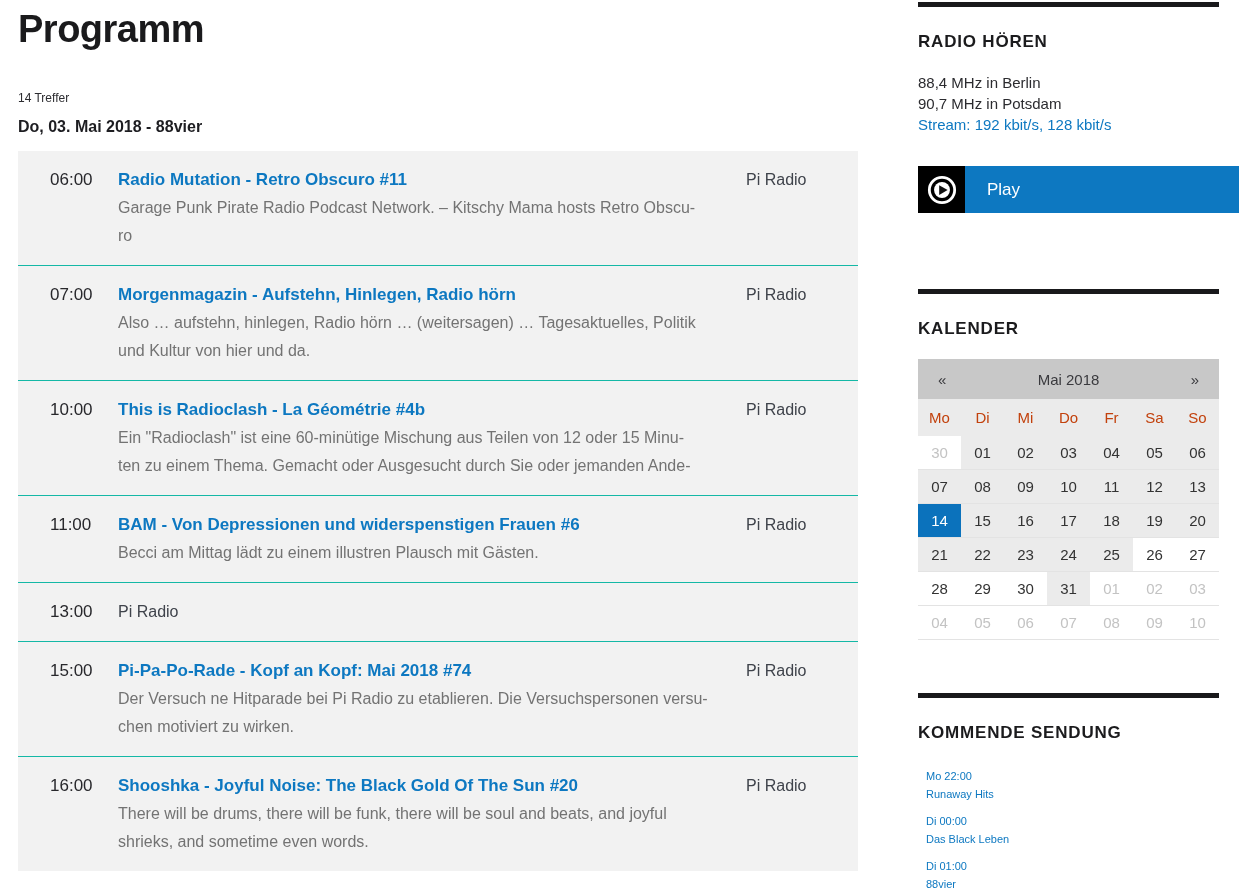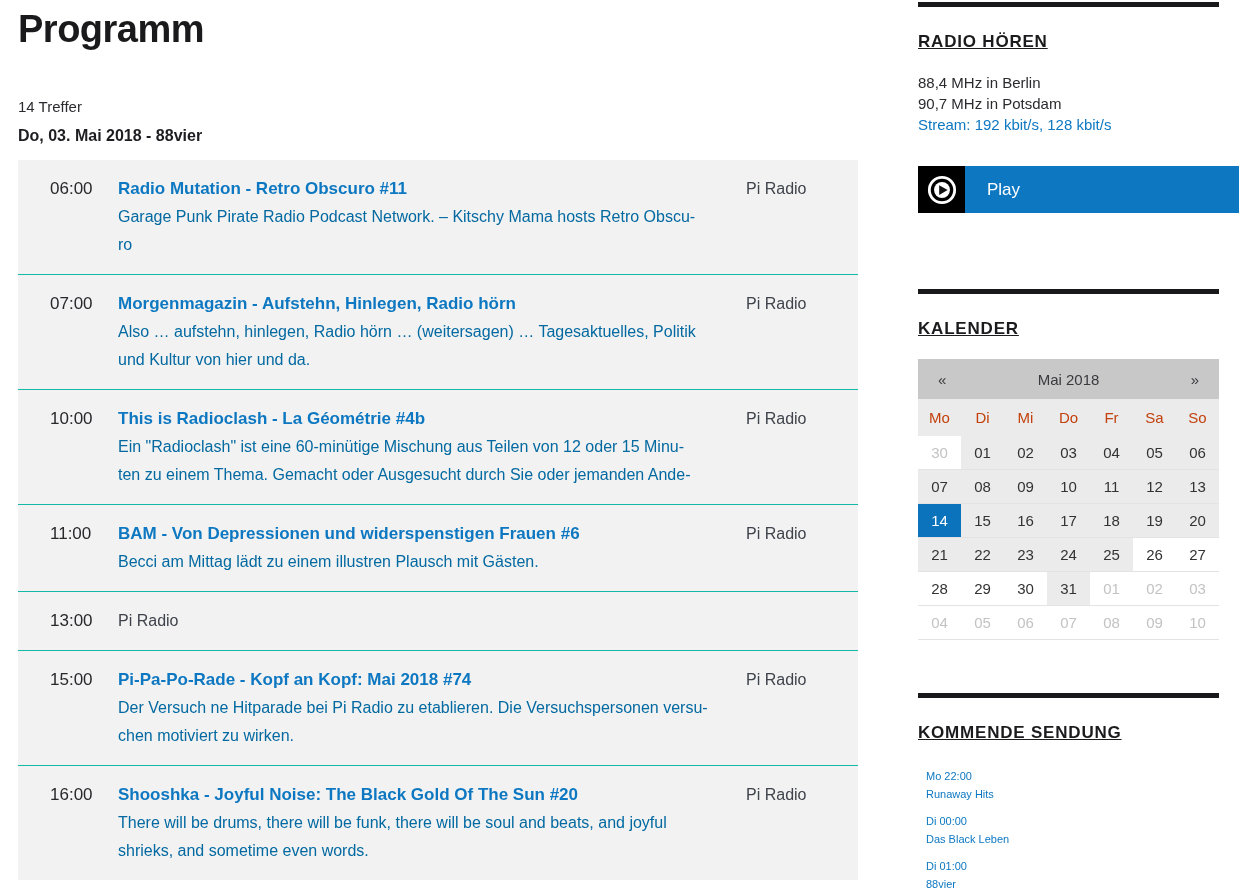--- a/index.html
+++ b/index.html
@@ -8,35 +8,35 @@
     --row-bg:#f2f2f2;
   }
   *{box-sizing:border-box;}
   html,body{margin:0;padding:0;width:1239px;height:890px;overflow:hidden;background:#fff;
     font-family:"Liberation Sans", sans-serif;color:#222;}
   .page{display:flex;width:1239px;}
 
   
   .main{margin-left:18px;width:840px;flex:none;}
   h1.page-title{margin:6px 0 0;font-size:38px;line-height:46px;font-weight:700;color:#1a1a1c;letter-spacing:-0.5px;}
-  .results{margin-top:44px;font-size:15px;line-height:22px;color:#2c2c30;}
+  .results{margin-top:35px;font-size:12px;line-height:22px;color:#2c2c30;}
   .date-heading{margin:7px 0 13px;font-size:16px;line-height:22px;font-weight:700;color:#1d1d21;}
   .program-list{width:840px;}
   .program-row{display:flex;background:var(--row-bg);padding:15px 0 15px 32px;}
   .program-row + .program-row{border-top:1px solid #14b8a6;}
   .row-time{width:68px;flex:none;font-size:17px;line-height:28px;color:#28282c;}
   .row-main{flex:1;padding-right:26px;min-width:0;}
   .row-title{display:block;font-size:17px;line-height:28px;font-weight:700;color:var(--accent);text-decoration:none;cursor:pointer;}
-  .row-desc{font-size:16px;line-height:28px;color:#0369a1;}
+  .row-desc{font-size:16px;line-height:28px;color:#737373;}
   .row-station{width:112px;flex:none;padding-right:52px;font-size:16px;line-height:28px;color:#3f434b;white-space:nowrap;}
 
   
   .sidebar{margin-left:60px;width:301px;flex:none;padding-top:2px;}
   .bar{height:5px;background:#19191b;}
-  .side-heading{margin:25px 0 0;font-size:17px;font-weight:700;letter-spacing:0.8px;color:#1b1b1d;text-decoration:underline;}
+  .side-heading{margin:25px 0 0;font-size:17px;font-weight:700;letter-spacing:0.8px;color:#1b1b1d;}
   .freqs{margin-top:20px;}
   .freq-line{font-size:15px;line-height:21px;color:#2b2b2f;}
   .stream-line{font-size:15px;line-height:21px;color:var(--accent);}
   .stream-line a{color:var(--accent);text-decoration:none;cursor:pointer;}
 
   .play-btn{display:flex;align-items:stretch;width:326px;height:47px;margin-top:31px;padding:0;border:none;
     background:var(--accent);cursor:pointer;font-family:inherit;}
   .play-icon-box{width:47px;flex:none;background:#000;display:flex;align-items:center;justify-content:center;}
   .play-label{color:#fff;font-size:17px;align-self:center;margin-left:22px;}
 

